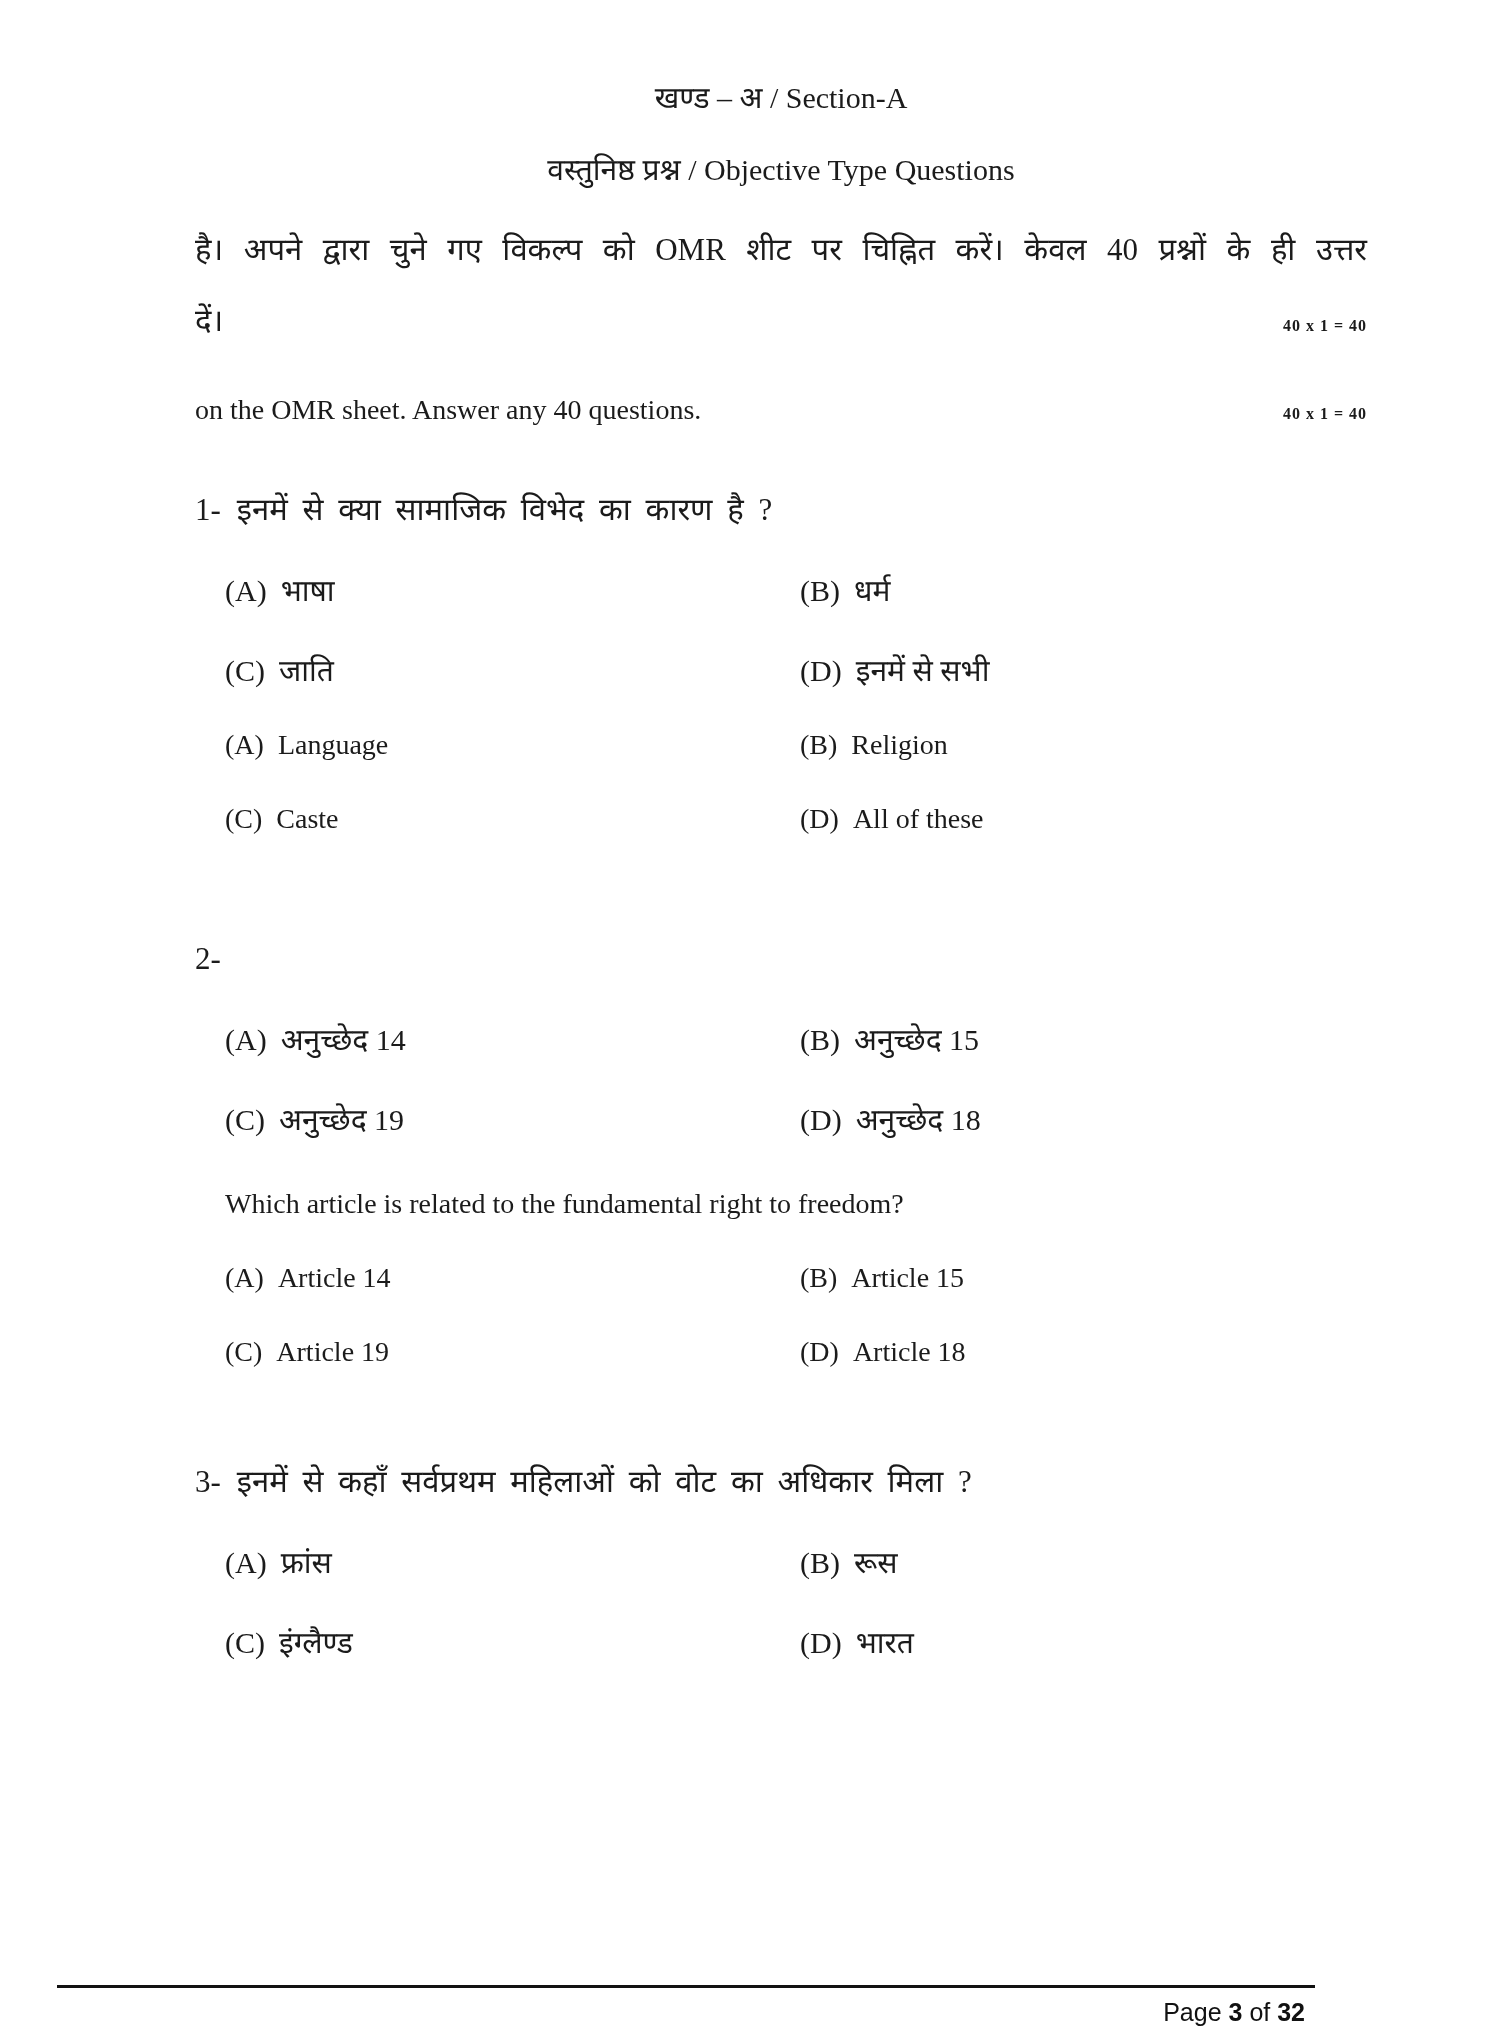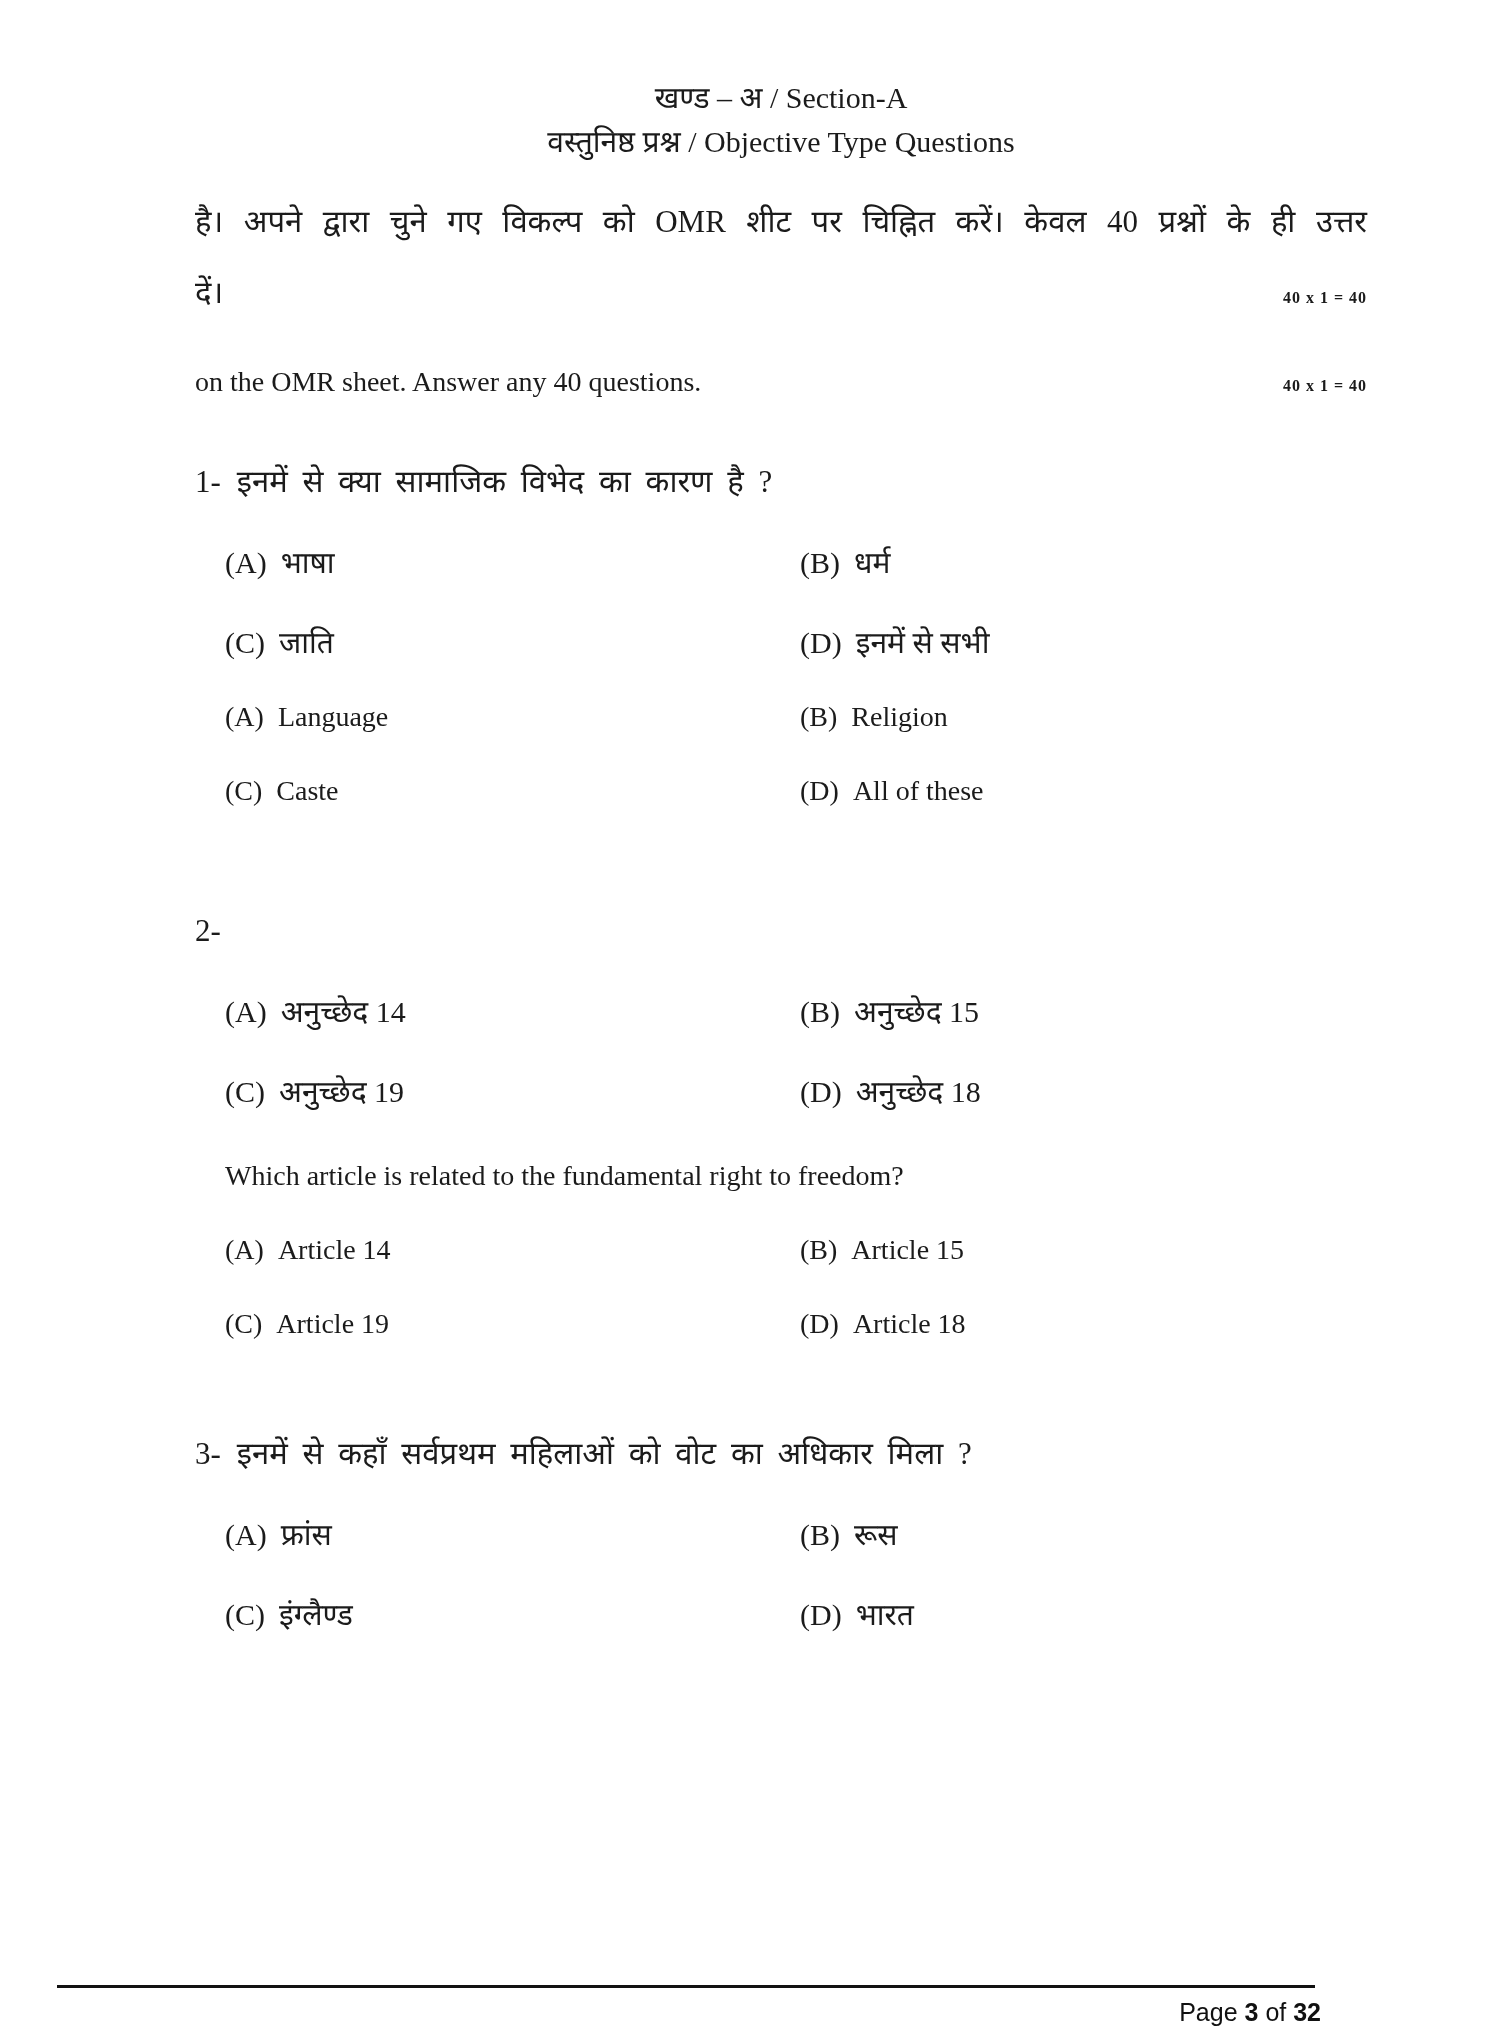--- a/index.html
+++ b/index.html
@@ -9,21 +9,21 @@
     height:2034px;
     background:#ffffff;
     color:#1b1b1b;
     font-family:"Liberation Serif", serif;
     overflow:hidden;
   }
   .content { padding:76px 138px 0 195px; }
 
   .center { text-align:center; }
   .hdr { font-size:30px; line-height:44px; white-space:nowrap; }
-  .hdr.line2 { }
+  .hdr.line2 { margin-top:28px; }
 
   .hi-para { margin-top:22px; font-size:31px; line-height:71px; }
   .jline { text-align:justify; text-align-last:justify; }
   .flexline { display:flex; justify-content:space-between; align-items:baseline; }
 
   .marks {
     font-family:Liberation Serif, serif;
     font-weight:600;
     font-size:16px;
     letter-spacing:1px;
@@ -55,21 +55,21 @@
     position:absolute;
     left:57px;
     top:1985px;
     width:1258px;
     height:3px;
     background:#111111;
   }
   .footer {
     position:absolute;
     top:1998px;
-    right:184px;
+    right:200px;
     font-family:"Liberation Sans", sans-serif;
     font-size:25px;
     font-weight:400;
     color:#111111;
   }
   .footer b { font-weight:700; }
 </style>
 </head>
 <body>
 

